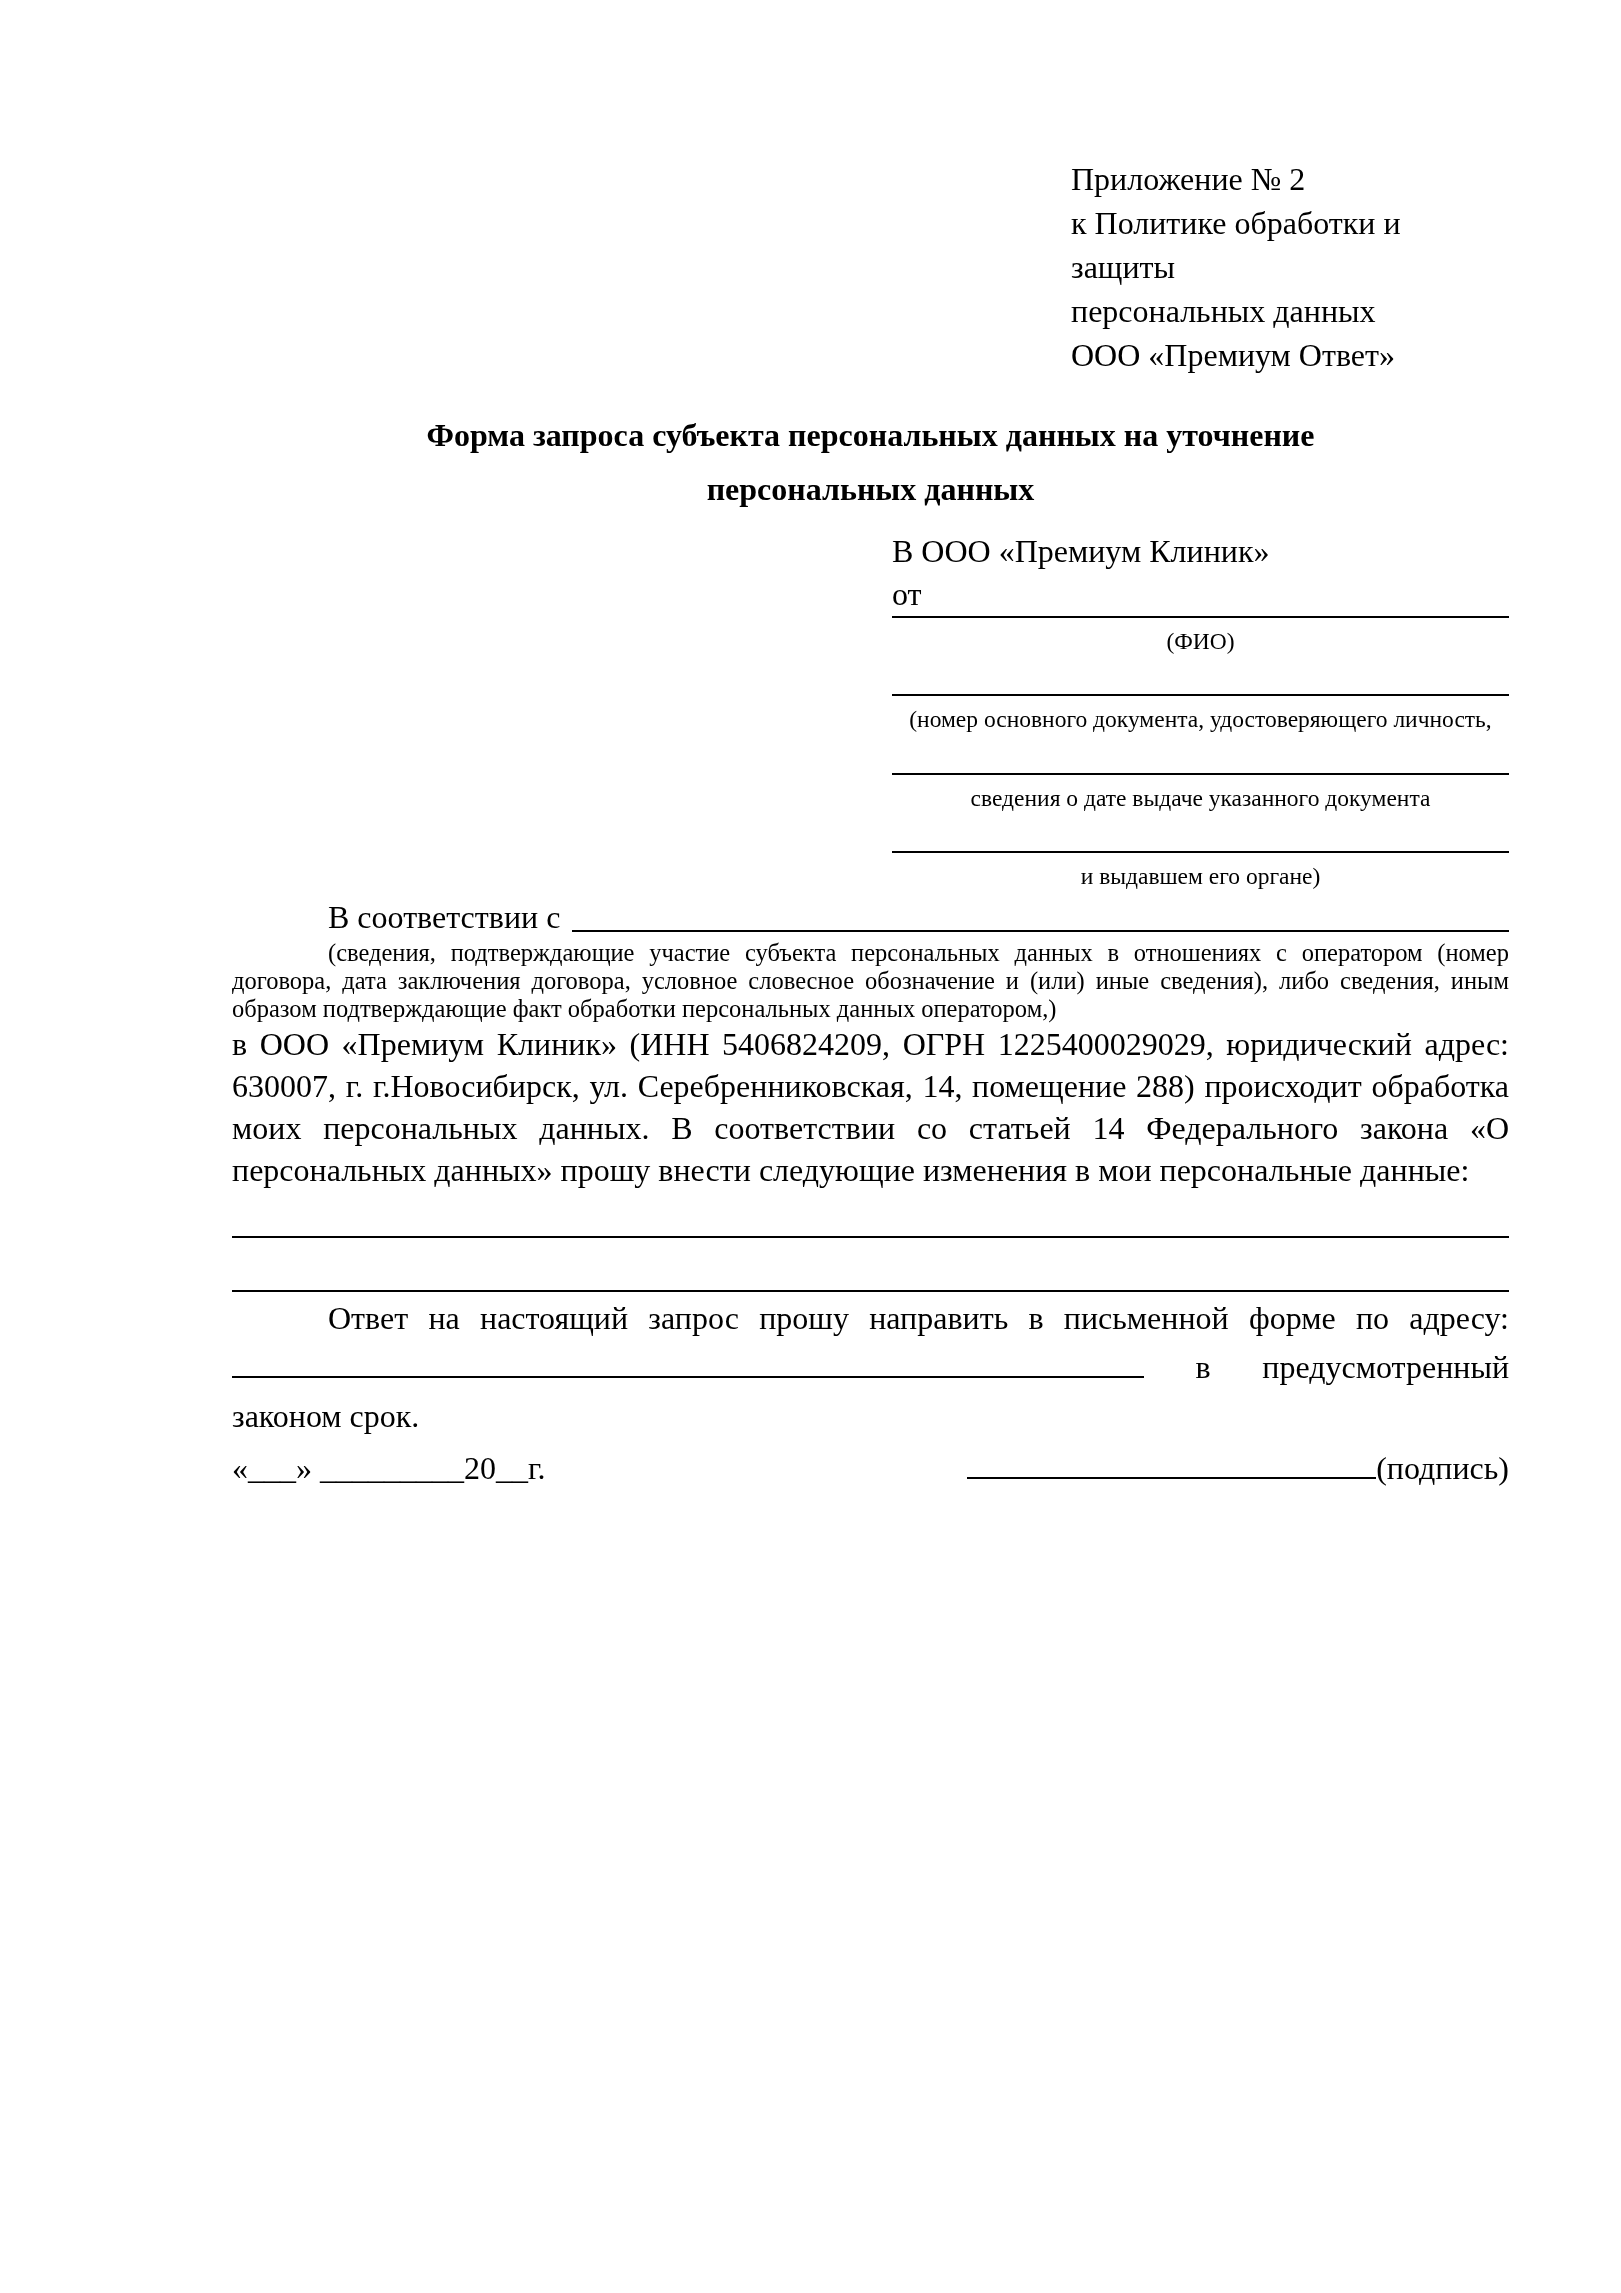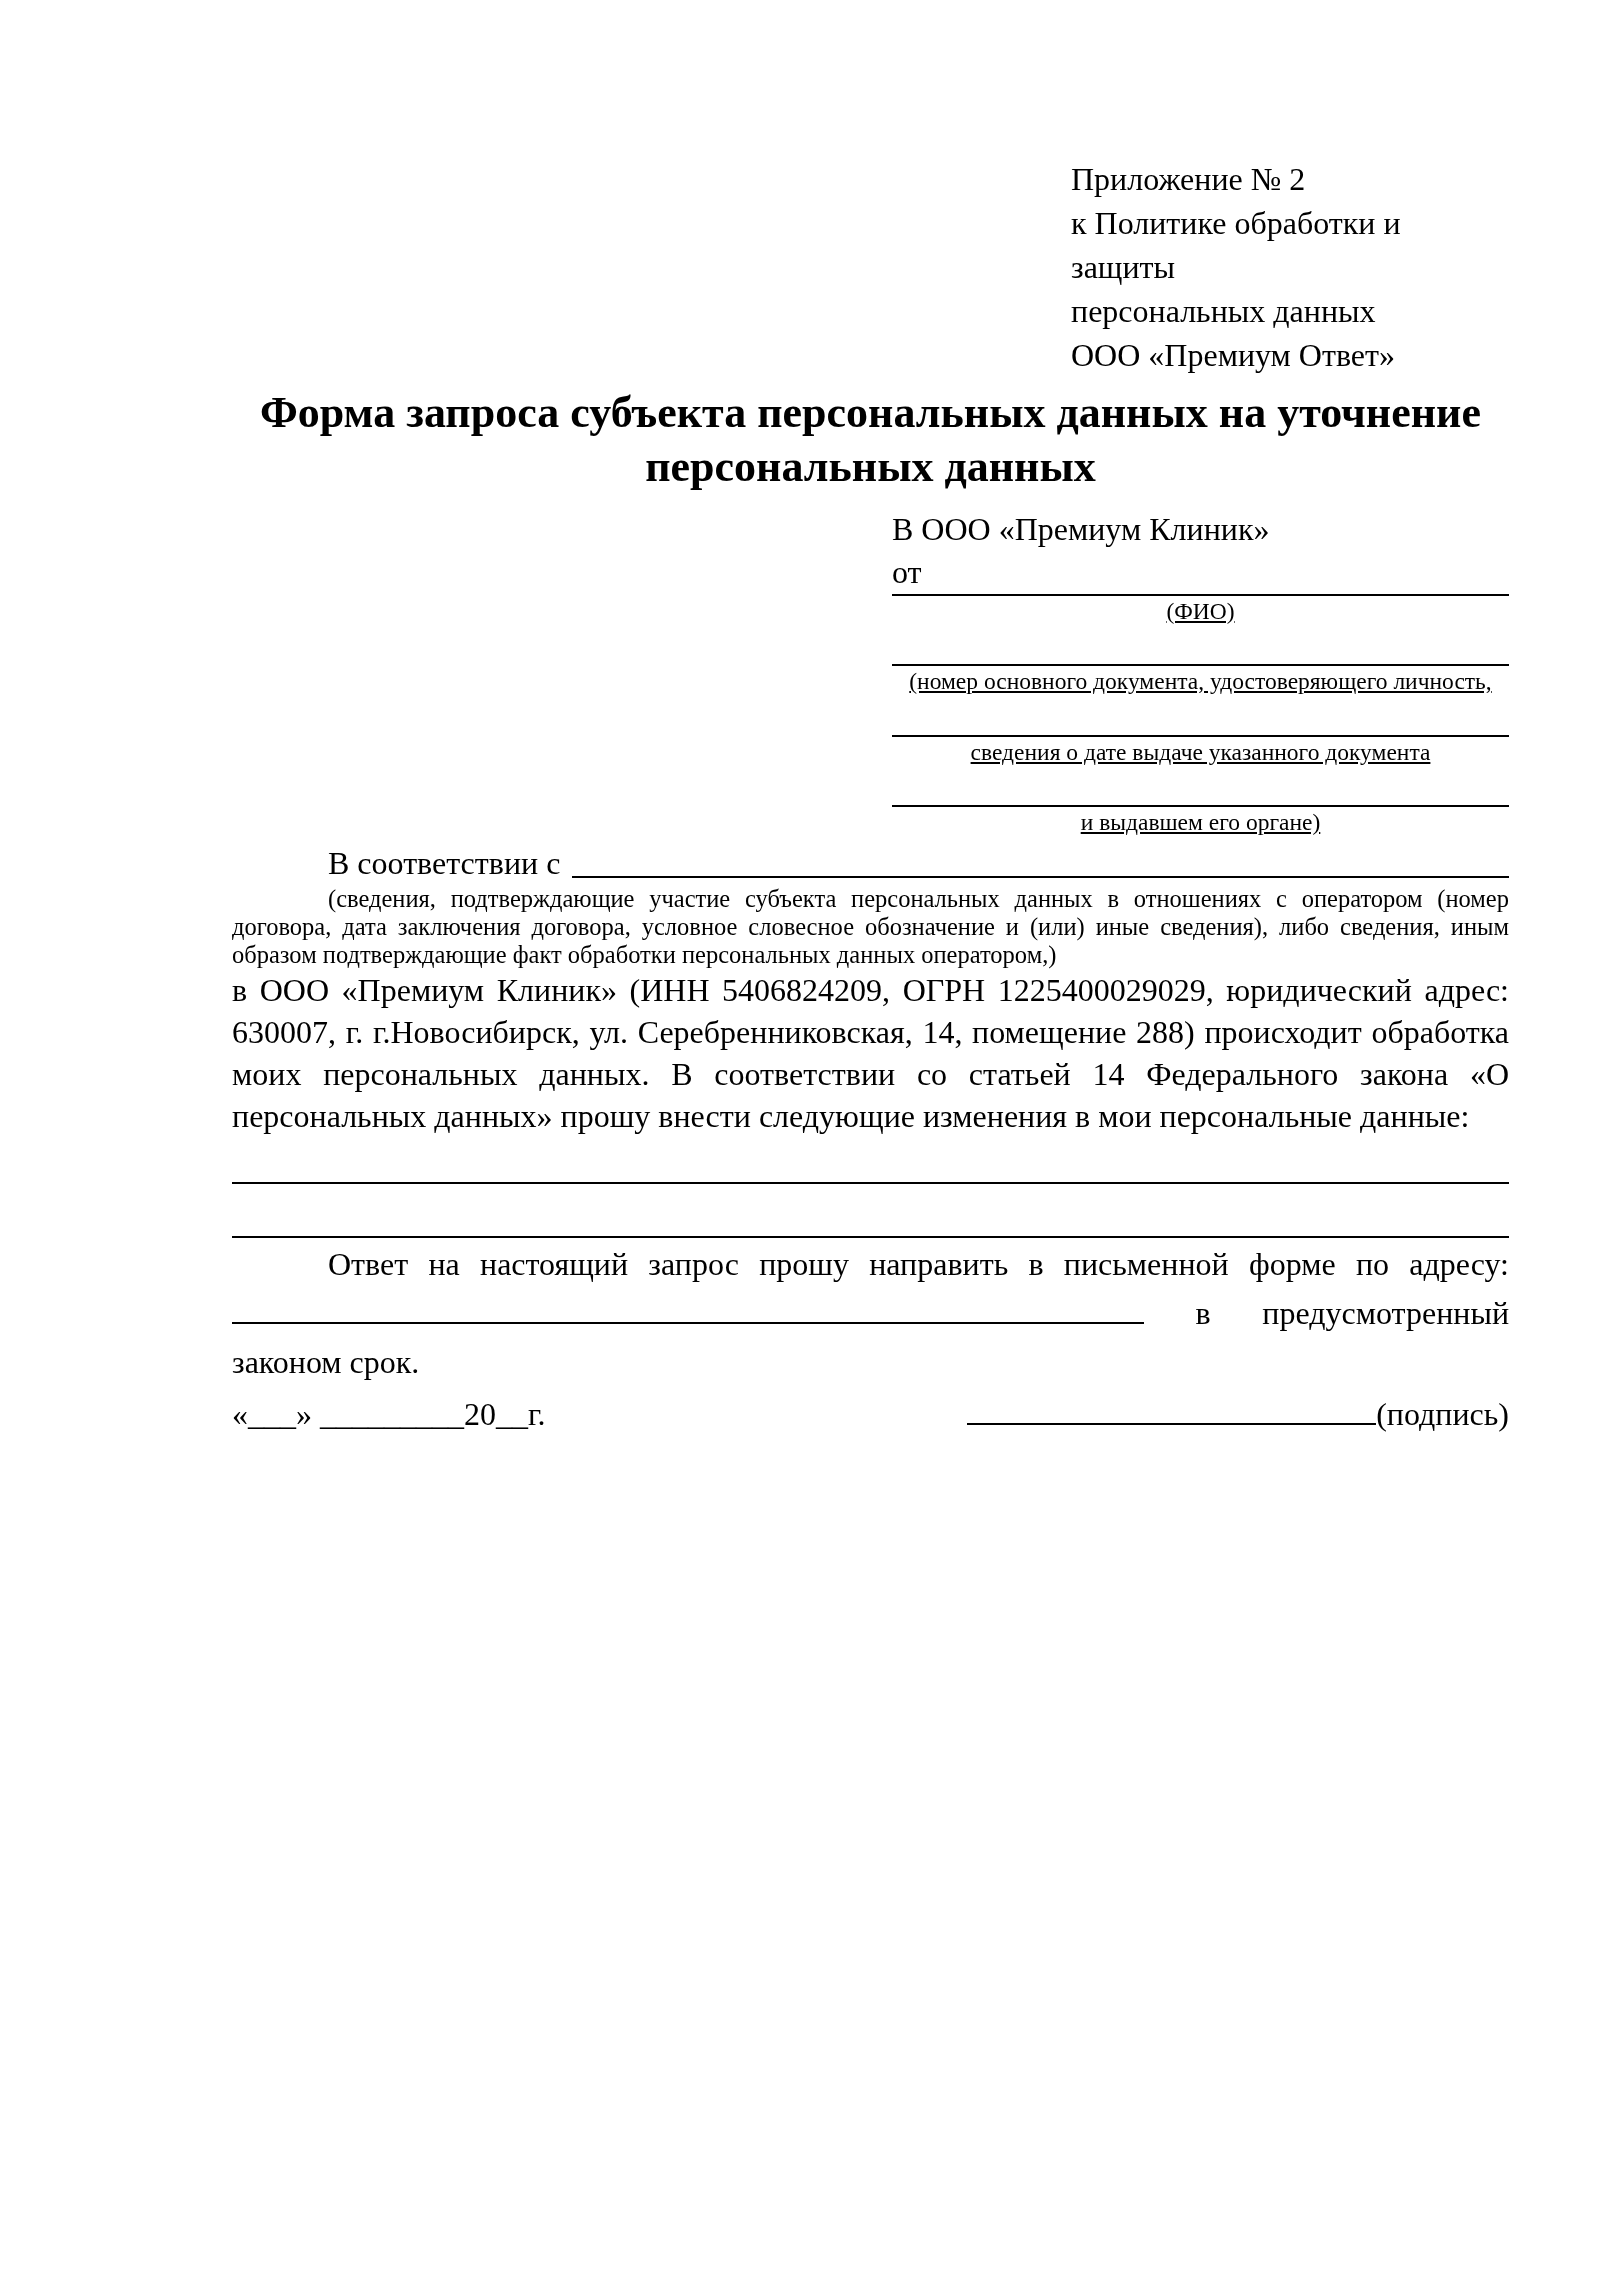--- a/index.html
+++ b/index.html
@@ -21,39 +21,39 @@
   }
 
   
   .appendix {
     margin-left: 839px;
     line-height: 44px;
   }
 
   
   .doc-title {
-    margin-top: 9px;
+    margin-top: 31px;
     text-align: center;
     font-weight: bold;
-    font-size: 44px;
+    font-size: 32px;
     line-height: 54px;
   }
 
   
   .addressee {
     margin-top: 13.7px;
     margin-left: 660px;
     width: 617px;
     line-height: 43px;
   }
   .field-line {
     height: 0;
     border-bottom: 2.9px solid #000;
   }
-  .field-line + .field-caption { margin-top: 2px; text-decoration: underline; }
+  .field-line + .field-caption { margin-top: 10px; }
   .field-caption {
     font-size: 23.5px;
     line-height: 27.4px;
     text-align: center;
   }
   .field-gap { margin-top: 39px; }
 
   
   .request-heading {
     margin-top: 43px;

